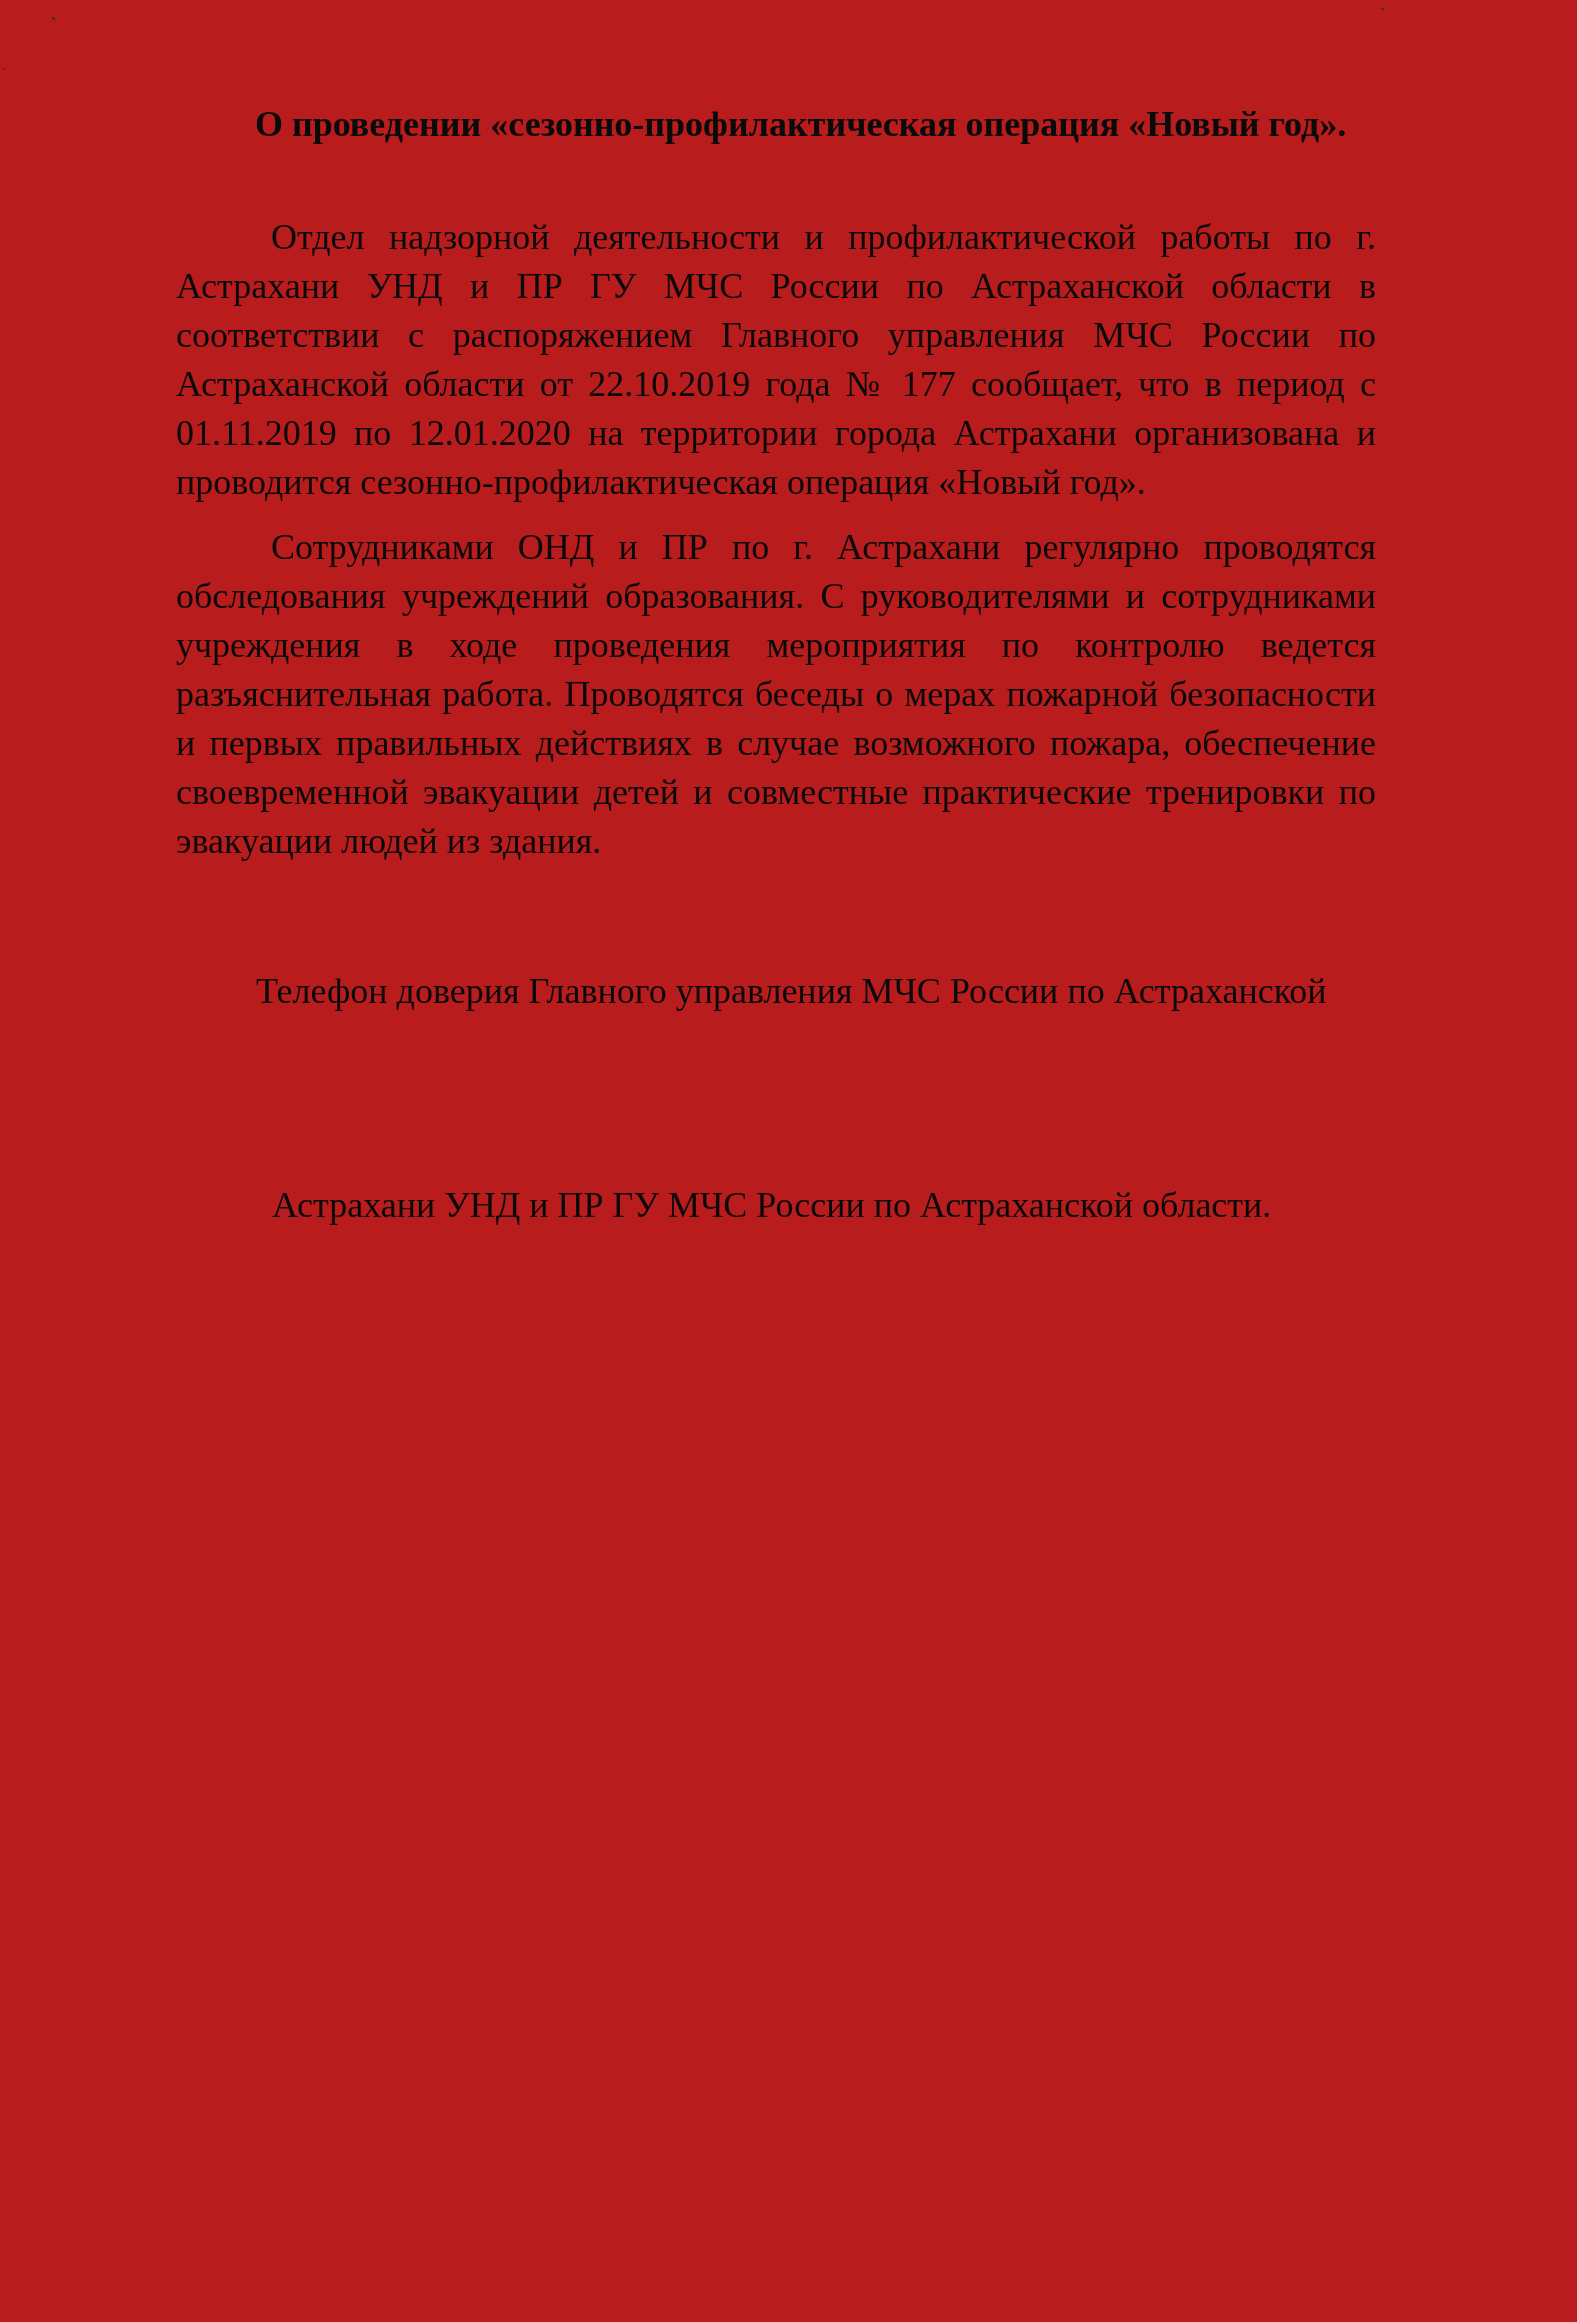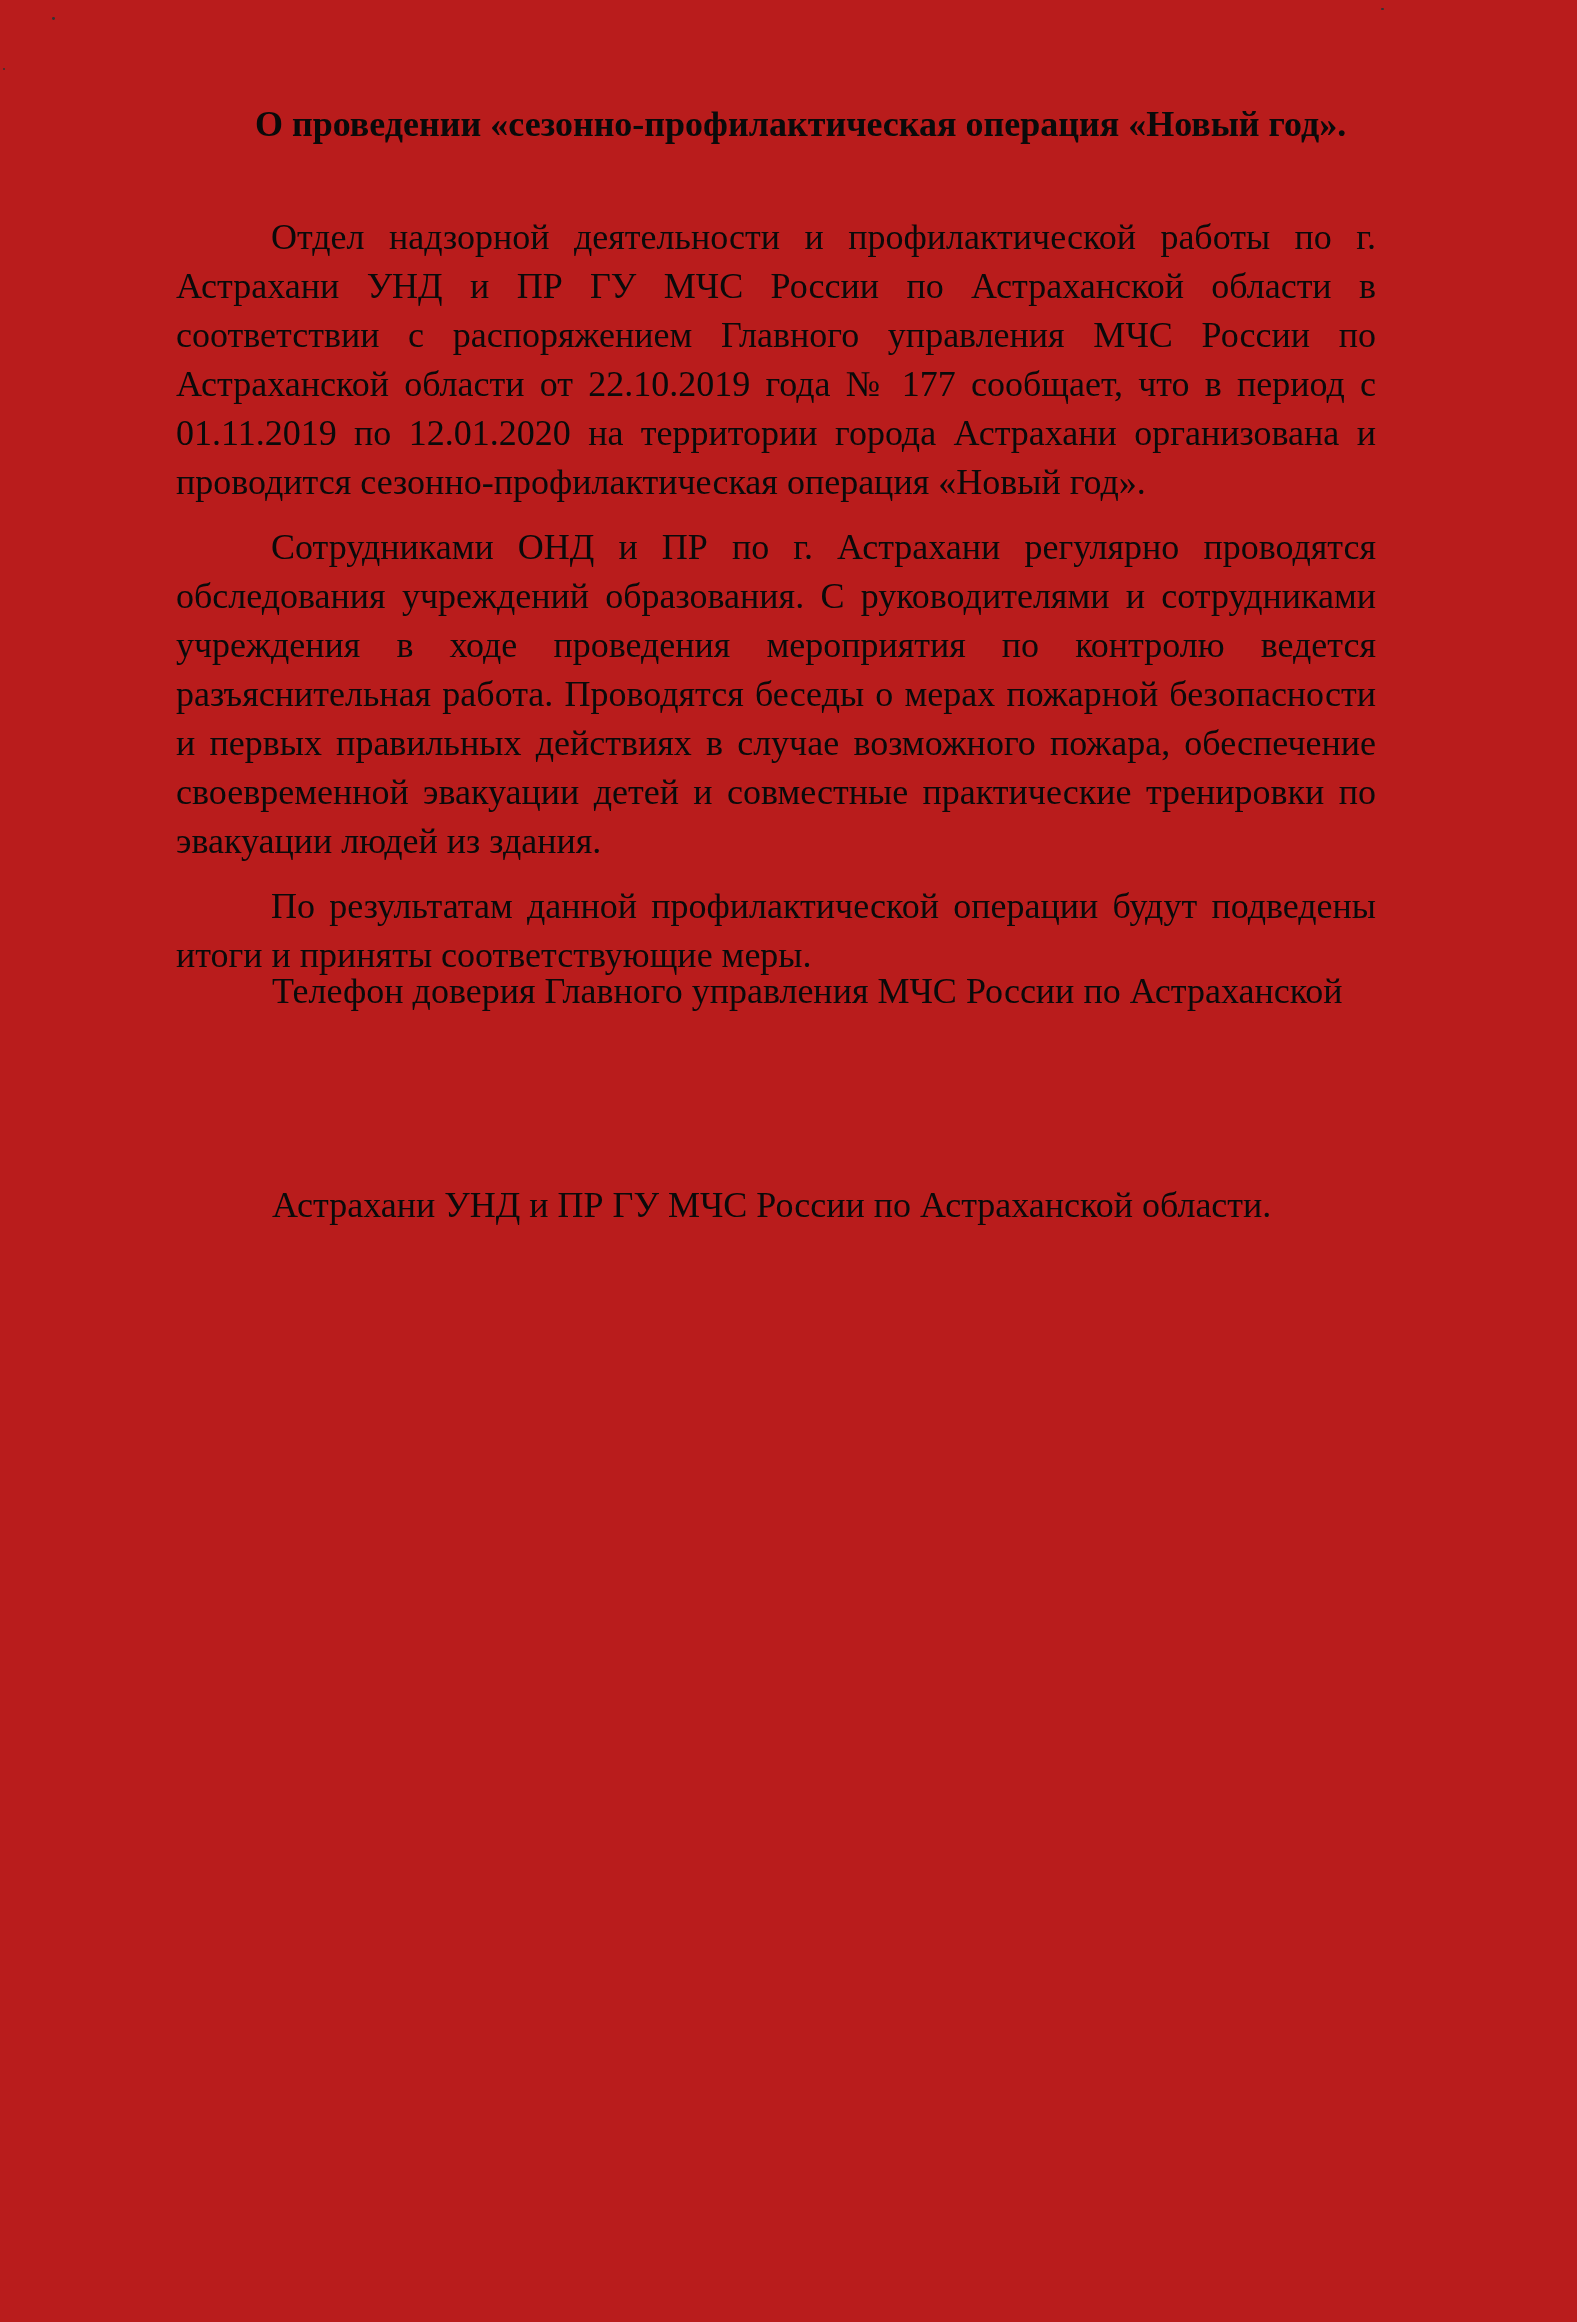--- a/index.html
+++ b/index.html
@@ -5,41 +5,40 @@
   html, body { margin: 0; padding: 0; background: #ffffff; }
   body { width: 1578px; height: 2323px; position: relative; overflow: hidden;
          font-family: "Liberation Serif", "DejaVu Serif", serif; color: #0a0a0a; }
   .page { position: absolute; left: 0; top: 0; width: 1578px; height: 2323px; background: #b91c1c; }
   .title { position: absolute; left: 255px; top: 100px; width: 1141px; white-space: nowrap;
            font-weight: bold; font-size: 36px; line-height: 48px; margin: 0; }
   .body { position: absolute; left: 160px; top: 197px; width: 1232px; }
   .body p { margin: 16px; font-size: 36px; line-height: 49px; text-align: justify;
             text-indent: 95px; }
   .line { position: absolute; font-size: 36px; line-height: 48px; white-space: nowrap; margin: 0; }
-  .phone-1 { left: 272px; top: 967px; }
+  .phone-1 { left: 256px; top: 967px; }
   .phone-2 { left: 369px; top: 1015px; }
   .footer-1 { left: 271px; top: 1132px; }
   .footer-2 { left: 272px; top: 1181px; }
   .speck { position: absolute; width: 2.9px; height: 2.9px; background: #333; border-radius: 50%; }
 </style>
 </head>
 <body>
 
 <div class="page">
 
   <span class="speck" style="left:52px;top:17px;"></span>
   <span class="speck" style="left:1381px;top:7.6px;"></span>
   <span class="speck" style="left:2.9px;top:68px;width:1.9px;height:1.9px;"></span>
 
   <h1 class="title">О проведении «сезонно-профилактическая операция «Новый год».</h1>
 
   <div class="body">
     <p>Отдел надзорной деятельности и профилактической работы по г. Астрахани УНД и ПР ГУ МЧС России по Астраханской области в соответствии с распоряжением Главного управления МЧС России по Астраханской области от 22.10.2019 года № 177 сообщает, что в период с 01.11.2019 по 12.01.2020 на территории города Астрахани организована и проводится сезонно-профилактическая операция «Новый год».</p>
     <p>Сотрудниками ОНД и ПР по г. Астрахани регулярно проводятся обследования учреждений образования. С руководителями и сотрудниками учреждения в ходе проведения мероприятия по контролю ведется разъяснительная работа. Проводятся беседы о мерах пожарной безопасности и первых правильных действиях в случае возможного пожара, обеспечение своевременной эвакуации детей и совместные практические тренировки по эвакуации людей из здания.</p>
-    <p>По результатам данной профилактической операции будут подведены итоги и приняты соответствующие меры.</p>
   </div>
 
   <p class="line phone-1">Телефон доверия Главного управления   МЧС России по Астраханской</p>
 
   <p class="line footer-2">Астрахани УНД и ПР ГУ МЧС России по Астраханской области.</p>
 
 </div>
 
 
 </body></html>

